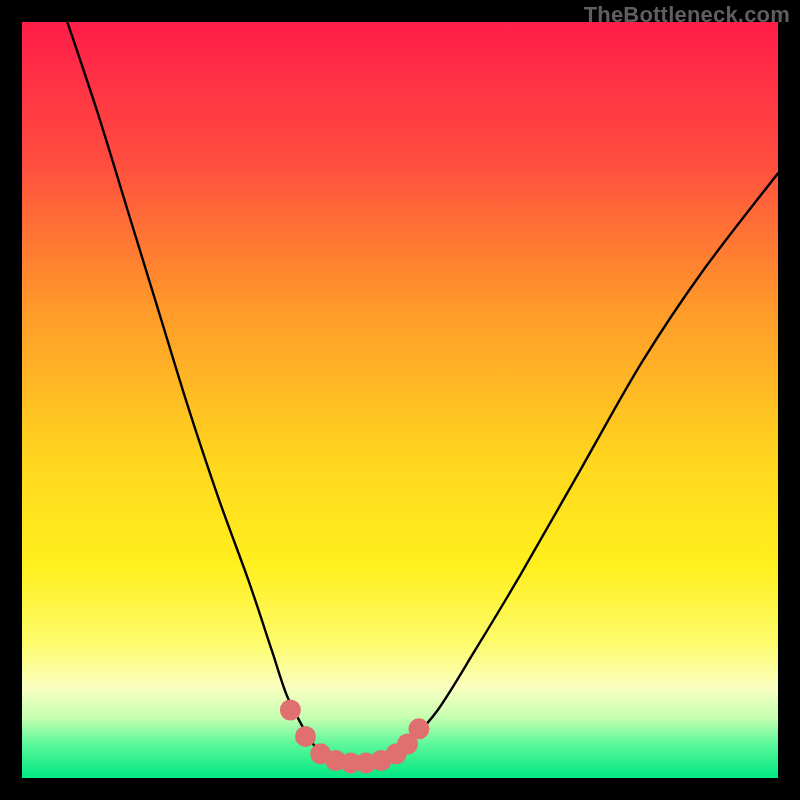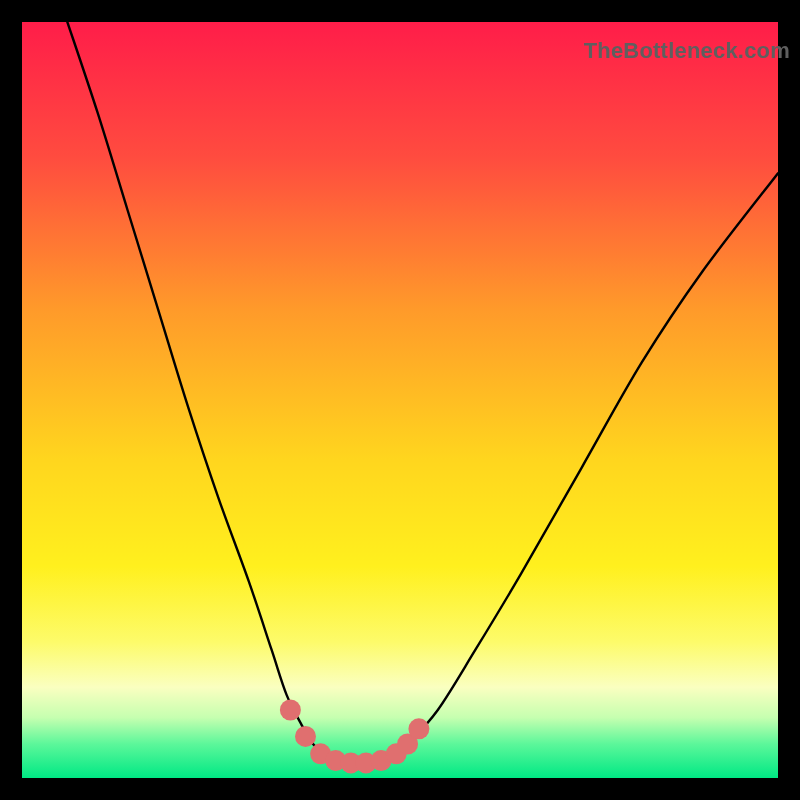--- a/index.html
+++ b/index.html
@@ -28,21 +28,20 @@
   }
   .watermark {
     position: absolute;
     top: 2px;
     right: 10px;
     font-family: Arial, Helvetica, sans-serif;
     font-size: 22px;
     font-weight: 600;
     color: #5f5f5f;
     letter-spacing: 0.2px;
-    margin-top: 36px;
   }
 </style>
 </head>
 <body>
 
 <div class="frame">
   <div class="plot">
     <svg id="chart-svg" width="756" height="756" viewBox="0 0 756 756" preserveAspectRatio="none">
       <defs>
         <linearGradient id="bg-grad" x1="0" y1="0" x2="0" y2="1">

